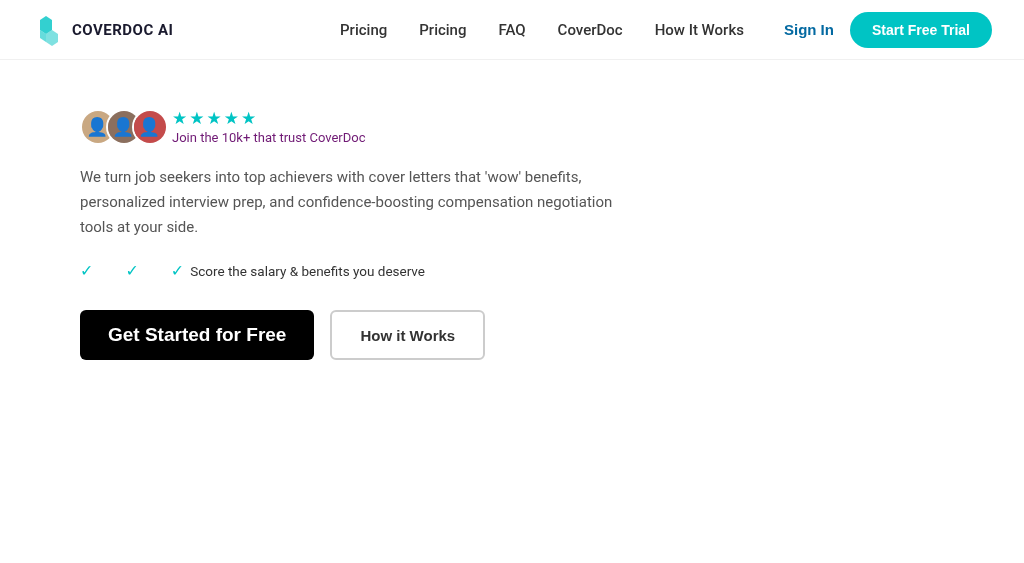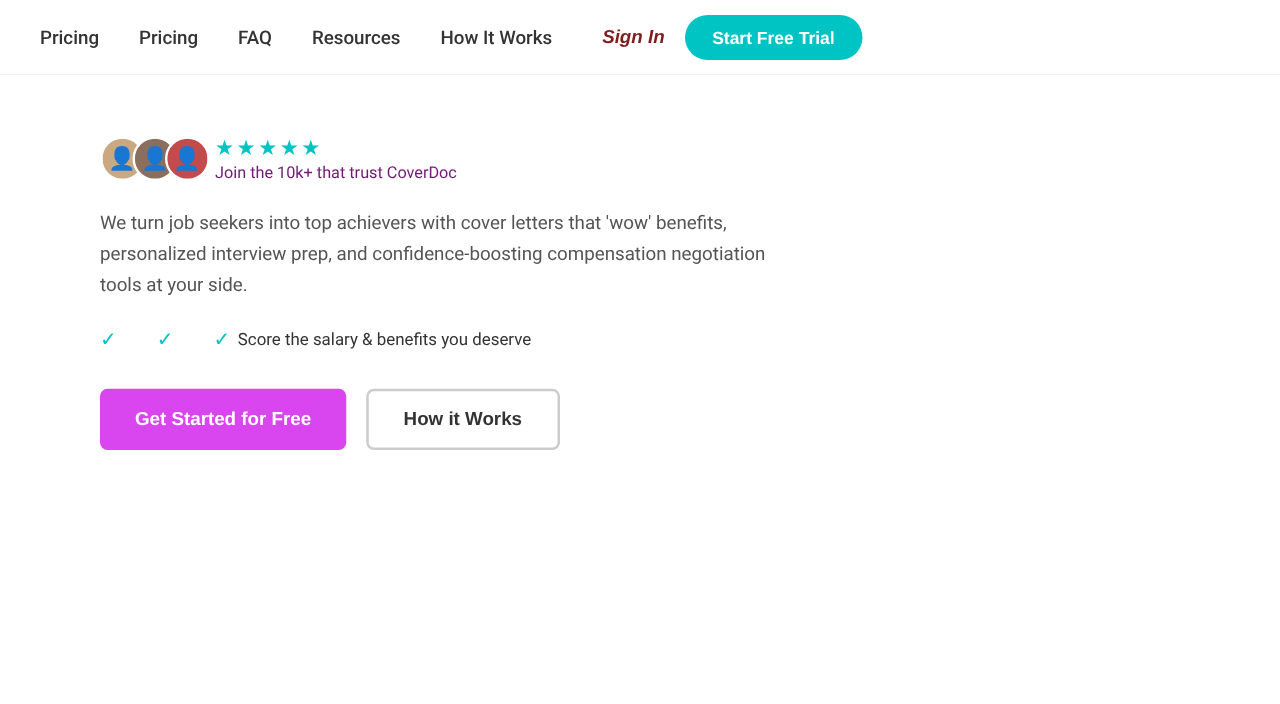--- a/index.html
+++ b/index.html
@@ -52,25 +52,24 @@
     }
     .nav-right {
       display: flex;
       align-items: center;
       gap: 16px;
       margin-left: 40px;
     }
     .sign-in-btn {
       background: none;
       border: none;
-      color: #7f1d1d;
-      font-size: 15px;
-      font-weight: 600;
-      cursor: pointer;
-      font-style: italic;
+      color: #0369a1;
+      font-size: 15px;
+      font-weight: 600;
+      cursor: pointer;
     }
     .start-trial-btn {
       background: #00c4c4;
       color: white;
       border: none;
       border-radius: 25px;
       padding: 10px 22px;
       font-size: 14px;
       font-weight: 600;
       cursor: pointer;
@@ -157,50 +156,58 @@
     }
     .check-icon {
       color: #00c4c4;
       font-size: 16px;
     }
     .cta-buttons {
       display: flex;
       gap: 16px;
     }
     .get-started-btn {
-      background: #d946ef;
+      background: #000000;
       color: white;
       border: none;
       border-radius: 6px;
       padding: 14px 28px;
-      font-size: 15px;
+      font-size: 19px;
       font-weight: 600;
       cursor: pointer;
     }
     .how-works-btn {
       background: white;
       color: #333;
       border: 2px solid #ccc;
       border-radius: 6px;
       padding: 14px 28px;
       font-size: 15px;
       font-weight: 600;
       cursor: pointer;
     }
   </style>
 </head>
 <body>
 
 <nav>
+  <div class="logo-area">
+    <svg class="logo-icon" viewBox="0 0 32 32" fill="none" xmlns="http://www.w3.org/2000/svg">
+      <path d="M8 6 L14 2 L20 6 L20 16 L14 20 L8 16 Z" fill="#00c4c4" opacity="0.8"></path>
+      <path d="M14 20 L20 16 L26 20 L26 28 L20 32 L14 28 Z" fill="#00c4c4" opacity="0.5"></path>
+      <path d="M8 16 L14 20 L14 28 L8 24 Z" fill="#00c4c4" opacity="0.6"></path>
+    </svg>
+    <span class="logo-text">COVERDOC AI</span>
+  </div>
 
   <ul class="nav-links">
     <li><a>Pricing</a></li>
     <li><a>Pricing</a></li>
     <li><a>FAQ</a></li>
-    <li><a>Resources</a></li>
+    <li><a>CoverDoc</a></li>
     <li><a>How It Works</a></li>
   </ul>
 
   <div class="nav-right">
     <button class="sign-in-btn">Sign In</button>
     <button class="start-trial-btn">Start Free Trial</button>
   </div>
 </nav>
 
 <section class="hero">

